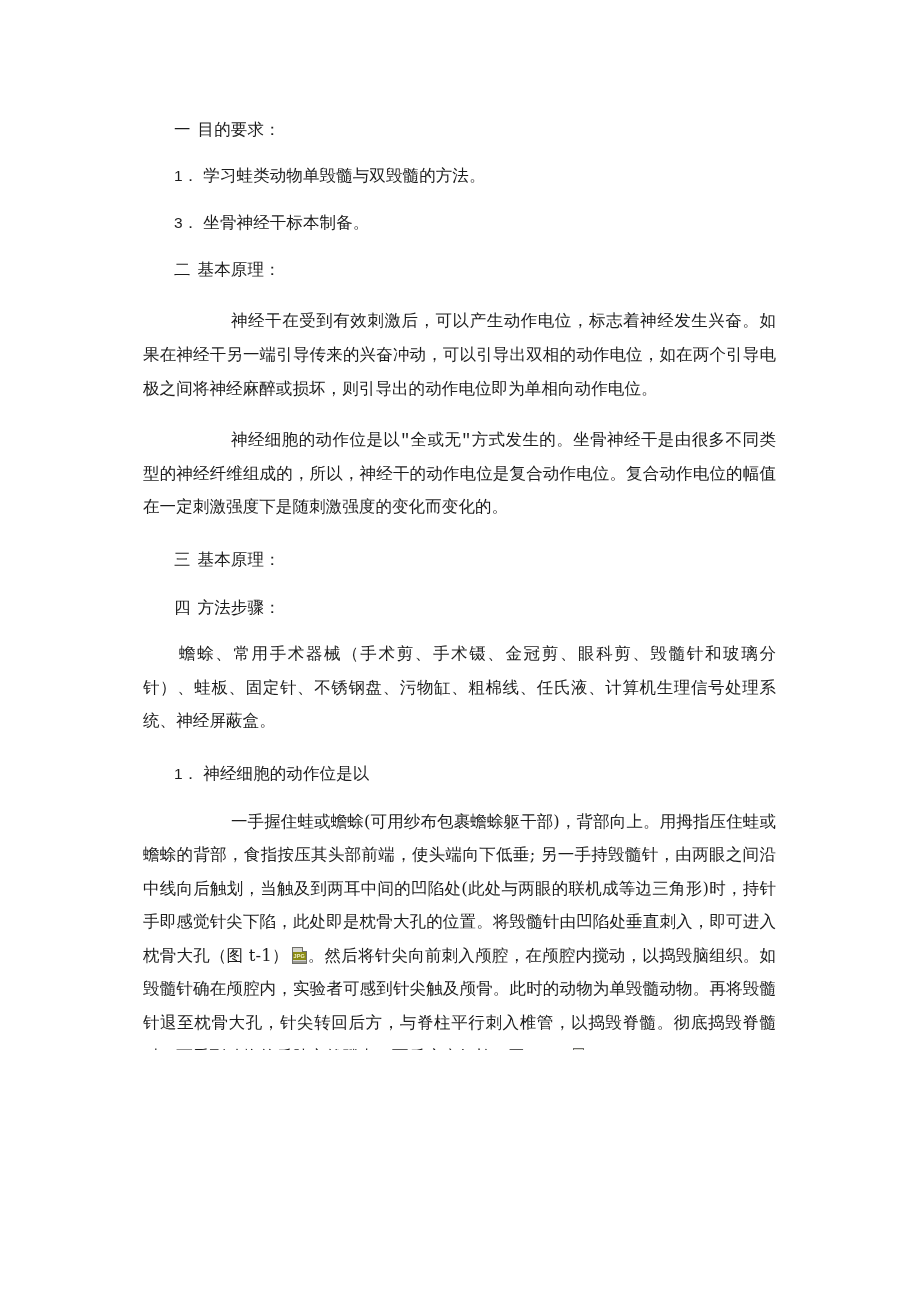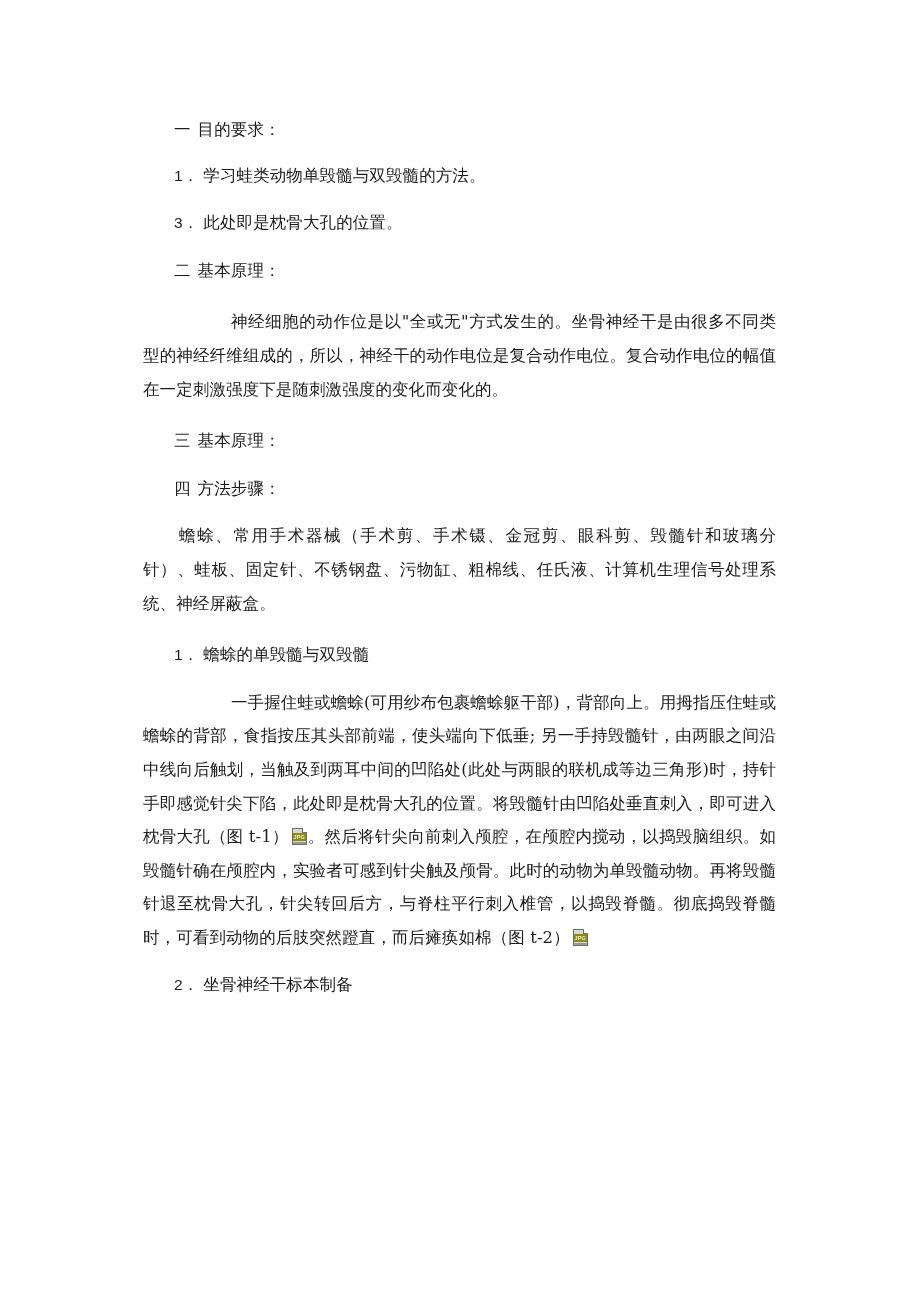--- a/index.html
+++ b/index.html
@@ -63,21 +63,21 @@
     text-indent: 60px;
     margin-bottom: 12px;
   }
   .para.deep {
     text-indent: 88px;
   }
   .para.shallow {
     text-indent: 36px;
   }
   .gap-md { margin-bottom: 14px; }
-  .gap-lg { margin-bottom: 18px; }
+  .gap-lg { margin-bottom: 18px; font-family: Liberation Mono, monospace; }
 
   
   .jpg-icon {
     display: inline-block;
     position: relative;
     width: 15px;
     height: 17px;
     vertical-align: -3px;
     margin: 0 1px 0 3px;
   }
@@ -135,35 +135,36 @@
 <body>
 
 <div class="page">
   <div class="content">
 
     <p class="blk sec-head"><span class="num">一</span><span>目的要求：</span></p>
 
     <p class="blk num-item gap-md"><span class="idx">1．</span><span>学习蛙类动物单毁髓与双毁髓的方法。</span></p>
 
 
-    <p class="blk num-item gap-md"><span class="idx">3．</span><span>此处即是枕骨大孔的位置。</span></p>
+    <p class="blk num-item gap-md"><span class="idx">3．</span><span>坐骨神经干标本制备。</span></p>
 
 
     <p class="blk sec-head gap-lg"><span class="num">二</span><span>基本原理：</span></p>
 
+    <p class="blk para deep gap-lg">神经干在受到有效刺激后，可以产生动作电位，标志着神经发生兴奋。如果在神经干另一端引导传来的兴奋冲动，可以引导出双相的动作电位，如在两个引导电极之间将神经麻醉或损坏，则引导出的动作电位即为单相向动作电位。</p>
 
     <p class="blk para deep gap-lg">神经细胞的动作位是以"全或无"方式发生的。坐骨神经干是由很多不同类型的神经纤维组成的，所以，神经干的动作电位是复合动作电位。复合动作电位的幅值在一定刺激强度下是随刺激强度的变化而变化的。</p>
 
     <p class="blk sec-head gap-md"><span class="num">三</span><span>基本原理：</span></p>
 
     <p class="blk sec-head gap-md"><span class="num">四</span><span>方法步骤：</span></p>
 
     <p class="blk para shallow gap-lg">蟾蜍、常用手术器械（手术剪、手术镊、金冠剪、眼科剪、毁髓针和玻璃分针）、蛙板、固定针、不锈钢盘、污物缸、粗棉线、任氏液、计算机生理信号处理系统、神经屏蔽盒。</p>
 
-    <p class="blk num-item gap-md"><span class="idx">1．</span><span>蟾蜍的单毁髓与双毁髓</span></p>
+    <p class="blk num-item gap-md"><span class="idx">1．</span><span>神经细胞的动作位是以</span></p>
 
     <p class="blk para deep gap-md"><span>一手握住蛙或蟾蜍(可用纱布包裹蟾蜍躯干部)，背部向上。用拇指压住蛙或蟾蜍的背部，食指按压其头部前端，使头端向下低垂; 另一手持毁髓针，由两眼之间沿中线向后触划，当触及到两耳中间的凹陷处(此处与两眼的联机成等边三角形)时，持针手即感觉针尖下陷，此处即是枕骨大孔的位置。将毁髓针由凹陷处垂直刺入，即可进入枕骨大孔（图 t-1）</span><span class="jpg-icon"><span class="sheet"></span><span class="fold"></span><span class="badge">
             <span>JPG</span>
           </span><span class="base"></span></span><span>。然后将针尖向前刺入颅腔，在颅腔内搅动，以捣毁脑组织。如毁髓针确在颅腔内，实验者可感到针尖触及颅骨。此时的动物为单毁髓动物。再将毁髓针退至枕骨大孔，针尖转回后方，与脊柱平行刺入椎管，以捣毁脊髓。彻底捣毁脊髓时，可看到动物的后肢突然蹬直，而后瘫痪如棉（图 t-2）</span><span class="jpg-icon"><span class="sheet"></span><span class="fold"></span><span class="badge">
             <span>JPG</span>
           </span><span class="base"></span></span></p>
 
     <p class="blk num-item gap-md"><span class="idx">2．</span><span>坐骨神经干标本制备</span></p>
 
   </div>

